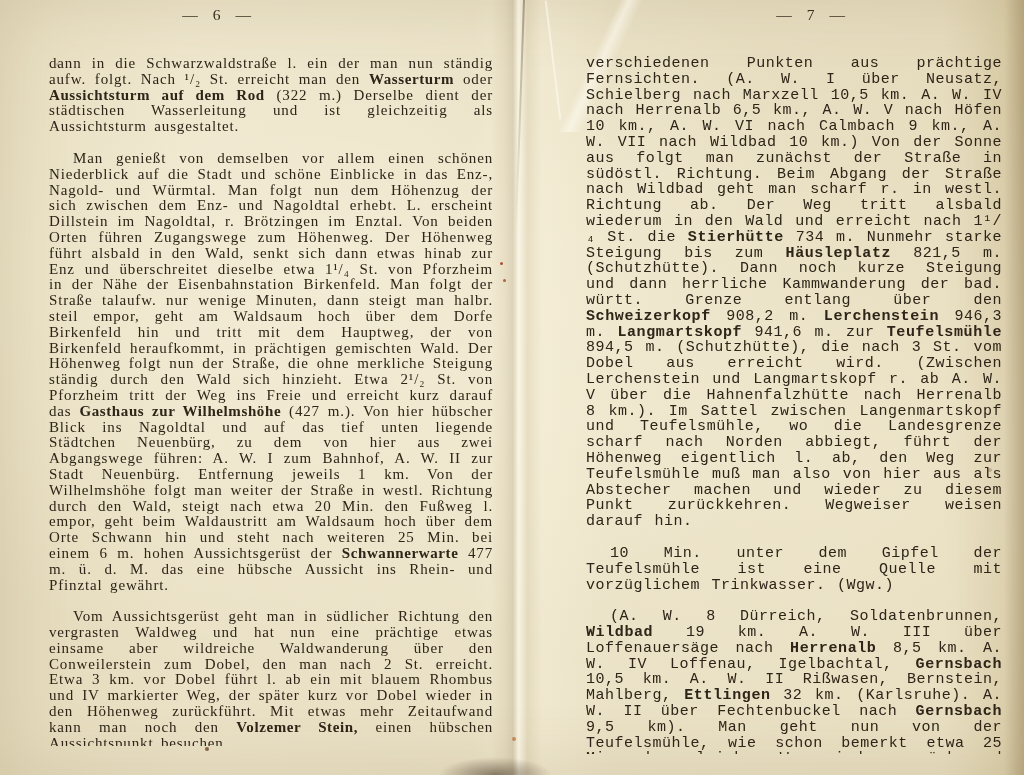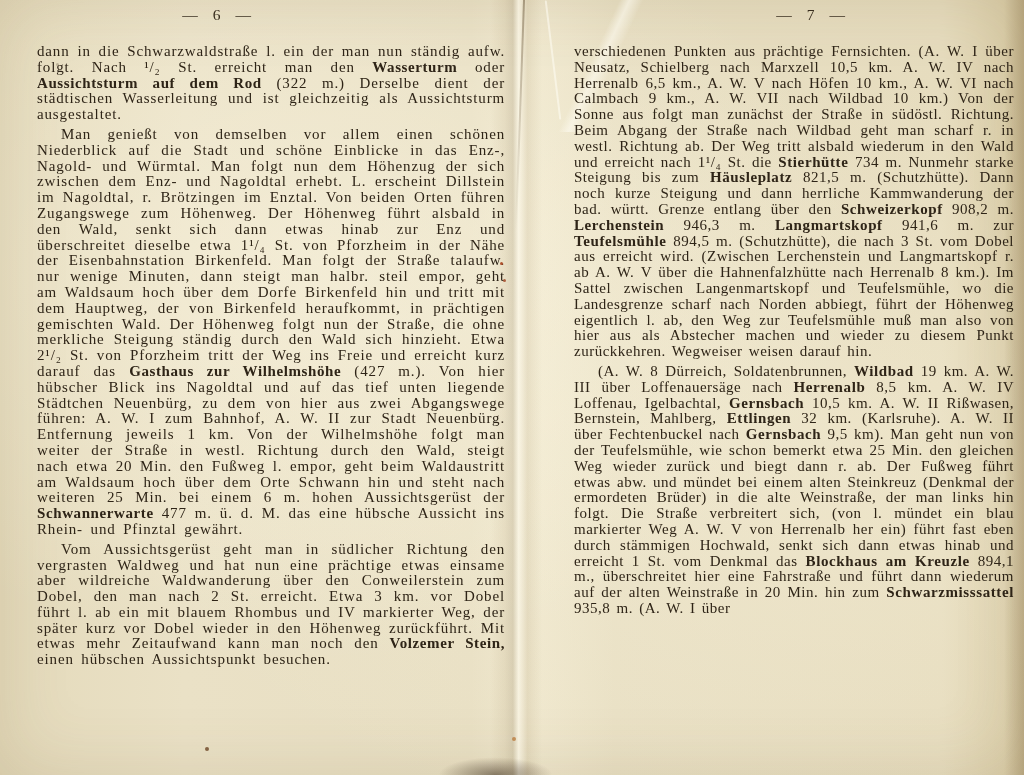--- a/index.html
+++ b/index.html
@@ -55,26 +55,26 @@
     color:#372c1d;font-size:15.5px;letter-spacing:1px;white-space:nowrap;
   }
   .page-header .pagenum{margin:0 14px;}
   .header-left{left:162px;}
   .header-right{left:756px;}
   
   .page{position:absolute;top:40px;overflow:hidden;color:#2e2417;}
   .page-left{left:33px;width:476px;height:706px;}
   .page-right{left:570px;width:448px;height:714px;}
   .text-block p{
-    margin:4px;
+    margin:16px;
     font-size:15px;line-height:15.8px;
     letter-spacing:0.85px;word-spacing:3px;
     text-align:justify;text-align-last:left;
   }
-  .page-right .text-block p{letter-spacing:0.5px;word-spacing:2px;}
+  .page-right .text-block p{letter-spacing:0.5px;word-spacing:2px;font-family:Liberation Mono, monospace;}
   .text-block p.indent{text-indent:24px;}
   .text-block b{font-weight:700;letter-spacing:0.6px;}
   
   .watermark{
     position:absolute;left:726px;top:696px;
     font-family:"Liberation Sans","DejaVu Sans",sans-serif;
     font-size:40px;letter-spacing:1px;
     color:rgba(231,228,217,0.85);
     text-shadow:0 0 1px rgba(255,255,255,0.25);
     white-space:nowrap;pointer-events:none;
@@ -112,20 +112,21 @@
     <div class="text-block">
         <p><span>dann in die Schwarzwaldstraße l. ein der man nun ständig aufw. folgt. Nach ¹/₂ St. erreicht man den </span><b>Wasserturm</b><span> oder </span><b>Aussichtsturm auf dem Rod</b><span> (322 m.) Derselbe dient der städtischen Wasserleitung und ist gleichzeitig als Aussichtsturm ausgestaltet.</span></p>
         <p class="indent"><span>Man genießt von demselben vor allem einen schönen Niederblick auf die Stadt und schöne Einblicke in das Enz-, Nagold- und Würmtal. Man folgt nun dem Höhenzug der sich zwischen dem Enz- und Nagoldtal erhebt. L. erscheint Dillstein im Nagoldtal, r. Brötzingen im Enztal. Von beiden Orten führen Zugangswege zum Höhenweg. Der Höhenweg führt alsbald in den Wald, senkt sich dann etwas hinab zur Enz und überschreitet dieselbe etwa 1¹/₄ St. von Pforzheim in der Nähe der Eisenbahnstation Birkenfeld. Man folgt der Straße talaufw. nur wenige Minuten, dann steigt man halbr. steil empor, geht am Waldsaum hoch über dem Dorfe Birkenfeld hin und tritt mit dem Hauptweg, der von Birkenfeld heraufkommt, in prächtigen gemischten Wald. Der Höhenweg folgt nun der Straße, die ohne merkliche Steigung ständig durch den Wald sich hinzieht. Etwa 2¹/₂ St. von Pforzheim tritt der Weg ins Freie und erreicht kurz darauf das </span><b>Gasthaus zur Wilhelmshöhe</b><span> (427 m.). Von hier hübscher Blick ins Nagoldtal und auf das tief unten liegende Städtchen Neuenbürg, zu dem von hier aus zwei Abgangswege führen: A. W. I zum Bahnhof, A. W. II zur Stadt Neuenbürg. Entfernung jeweils 1 km. Von der Wilhelmshöhe folgt man weiter der Straße in westl. Richtung durch den Wald, steigt nach etwa 20 Min. den Fußweg l. empor, geht beim Waldaustritt am Waldsaum hoch über dem Orte Schwann hin und steht nach weiteren 25 Min. bei einem 6 m. hohen Aussichtsgerüst der </span><b>Schwannerwarte</b><span> 477 m. ü. d. M. das eine hübsche Aussicht ins Rhein- und Pfinztal gewährt.</span></p>
         <p class="indent"><span>Vom Aussichtsgerüst geht man in südlicher Richtung den vergrasten Waldweg und hat nun eine prächtige etwas einsame aber wildreiche Waldwanderung über den Conweilerstein zum Dobel, den man nach 2 St. erreicht. Etwa 3 km. vor Dobel führt l. ab ein mit blauem Rhombus und IV markierter Weg, der später kurz vor Dobel wieder in den Höhenweg zurückführt. Mit etwas mehr Zeitaufwand kann man noch den </span><b>Volzemer Stein,</b><span> einen hübschen Aussichtspunkt besuchen.</span></p>
       </div>
   </section>
 
   <section class="page page-right">
     <div class="text-block">
         <p><span>verschiedenen Punkten aus prächtige Fernsichten. (A. W. I über Neusatz, Schielberg nach Marxzell 10,5 km. A. W. IV nach Herrenalb 6,5 km., A. W. V nach Höfen 10 km., A. W. VI nach Calmbach 9 km., A. W. VII nach Wildbad 10 km.) Von der Sonne aus folgt man zunächst der Straße in südöstl. Richtung. Beim Abgang der Straße nach Wildbad geht man scharf r. in westl. Richtung ab. Der Weg tritt alsbald wiederum in den Wald und erreicht nach 1¹/₄ St. die </span><b>Stierhütte</b><span> 734 m. Nunmehr starke Steigung bis zum </span><b>Häusleplatz</b><span> 821,5 m. (Schutzhütte). Dann noch kurze Steigung und dann herrliche Kammwanderung der bad. württ. Grenze entlang über den </span><b>Schweizerkopf</b><span> 908,2 m. </span><b>Lerchenstein</b><span> 946,3 m. </span><b>Langmartskopf</b><span> 941,6 m. zur </span><b>Teufelsmühle</b><span> 894,5 m. (Schutzhütte), die nach 3 St. vom Dobel aus erreicht wird. (Zwischen Lerchenstein und Langmartskopf r. ab A. W. V über die Hahnenfalzhütte nach Herrenalb 8 km.). Im Sattel zwischen Langenmartskopf und Teufelsmühle, wo die Landesgrenze scharf nach Norden abbiegt, führt der Höhenweg eigentlich l. ab, den Weg zur Teufelsmühle muß man also von hier aus als Abstecher machen und wieder zu diesem Punkt zurückkehren. Wegweiser weisen darauf hin.</span></p>
+        <p class="indent"><span>10 Min. unter dem Gipfel der Teufelsmühle ist eine Quelle mit vorzüglichem Trinkwasser. (Wgw.)</span></p>
         <p class="indent"><span>(A. W. 8 Dürreich, Soldatenbrunnen, </span><b>Wildbad</b><span> 19 km. A. W. III über Loffenauersäge nach </span><b>Herrenalb</b><span> 8,5 km. A. W. IV Loffenau, Igelbachtal, </span><b>Gernsbach</b><span> 10,5 km. A. W. II Rißwasen, Bernstein, Mahlberg, </span><b>Ettlingen</b><span> 32 km. (Karlsruhe). A. W. II über Fechtenbuckel nach </span><b>Gernsbach</b><span> 9,5 km). Man geht nun von der Teufelsmühle, wie schon bemerkt etwa 25 Min. den gleichen Weg wieder zurück und biegt dann r. ab. Der Fußweg führt etwas abw. und mündet bei einem alten Steinkreuz (Denkmal der ermordeten Brüder) in die alte Weinstraße, der man links hin folgt. Die Straße verbreitert sich, (von l. mündet ein blau markierter Weg A. W. V von Herrenalb her ein) führt fast eben durch stämmigen Hochwald, senkt sich dann etwas hinab und erreicht 1 St. vom Denkmal das </span><b>Blockhaus am Kreuzle</b><span> 894,1 m., überschreitet hier eine Fahrstraße und führt dann wiederum auf der alten Weinstraße in 20 Min. hin zum </span><b>Schwarzmisssattel</b><span> 935,8 m. (A. W. I über</span></p>
       </div>
   </section>
 
 
   <i class="speck s1"></i>
   <i class="speck s2"></i>
   <i class="speck s3"></i>
   <i class="speck s4"></i>
   <i class="speck s5"></i>

